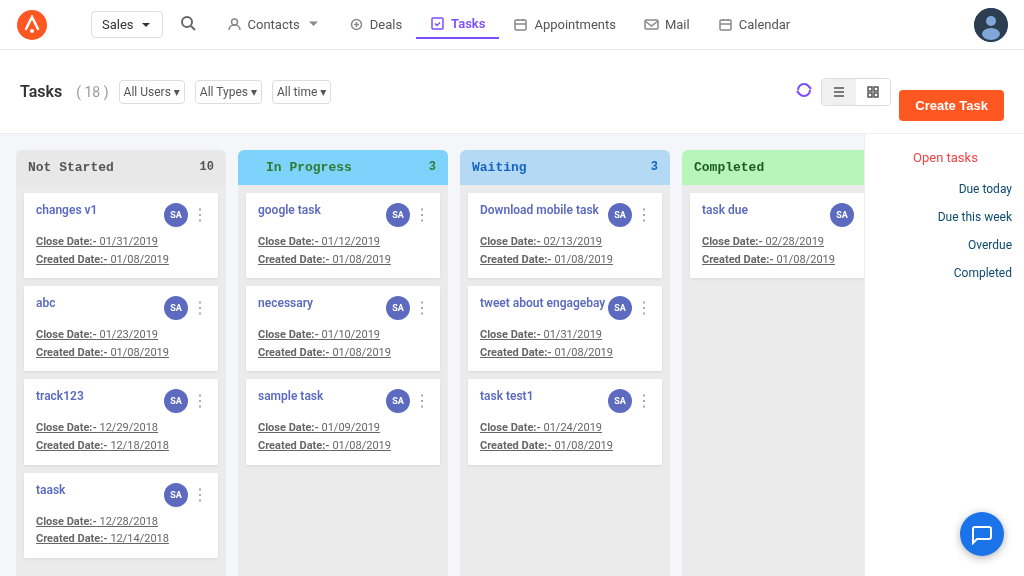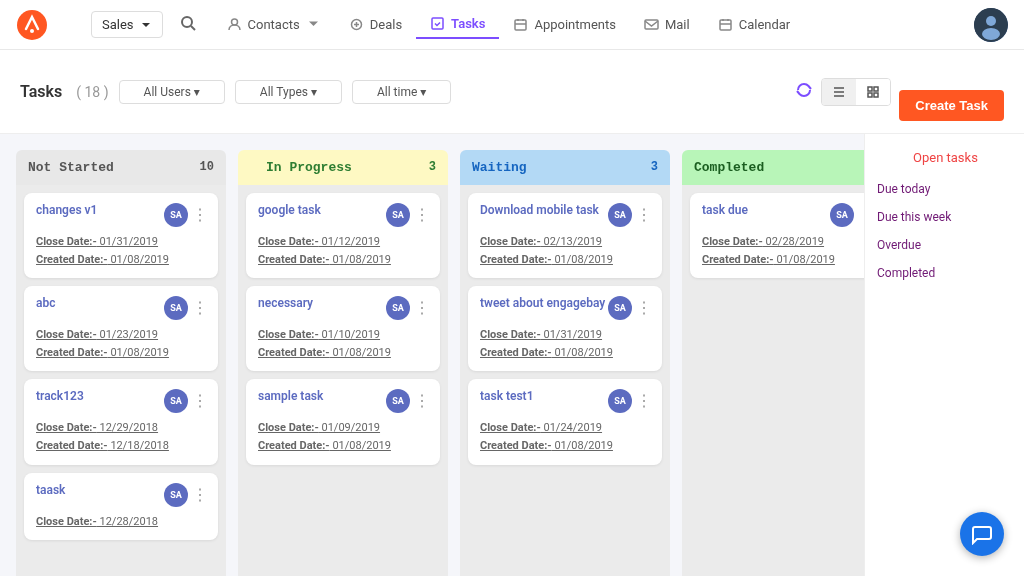--- a/index.html
+++ b/index.html
@@ -14,55 +14,55 @@
     .nav-links { display: flex; align-items: center; gap: 0; flex: 1; }
     .nav-link { display: flex; align-items: center; gap: 6px; padding: 6px 14px; font-size: 13px; color: #555; cursor: pointer; text-decoration: none; }
     .nav-link.active { color: #7c4dff; font-weight: 600; border-bottom: 2px solid #7c4dff; }
     .nav-link svg { width: 15px; height: 15px; }
     .avatar { width: 34px; height: 34px; border-radius: 50%; background: linear-gradient(135deg, #2c3e50, #4a6fa5); margin-left: auto; overflow: hidden; display: flex; align-items: center; justify-content: center; color: #fff; font-size: 12px; font-weight: 600; }
 
     
     .page-header { display: flex; align-items: center; padding: 12px 20px; background: #fff; border-bottom: 1px solid #eee; gap: 10px; }
     .page-title { font-size: 16px; font-weight: 600; color: #333; }
     .task-count { color: #999; font-size: 14px; margin-left: 4px; }
-    .filter-btn { display: flex; align-items: center; gap: 4px; padding: 4px 24px; border: 1px solid #ddd; border-radius: 4px; cursor: pointer; font-size: 12px; color: #555; background: #fff; }
+    .filter-btn { display: flex; align-items: center; gap: 4px; padding: 4px 4px; border: 1px solid #ddd; border-radius: 4px; cursor: pointer; font-size: 12px; color: #555; background: #fff; }
     .header-right { margin-left: auto; display: flex; align-items: center; gap: 8px; }
     .refresh-btn { cursor: pointer; color: #7c4dff; }
     .view-toggle { display: flex; border: 1px solid #ddd; border-radius: 4px; overflow: hidden; }
     .view-btn { padding: 6px 10px; cursor: pointer; background: #fff; border: none; color: #555; display: flex; align-items: center; }
     .view-btn.active { background: #f0f0f0; }
     .create-task-btn { background: #ff5722; color: #fff; border: none; border-radius: 4px; padding: 8px 16px; cursor: pointer; font-size: 13px; font-weight: 600; margin-top: 28px; }
 
     
     .main-content { display: flex; height: calc(576px - 50px - 54px); overflow: hidden; }
 
     
     .kanban-board { display: flex; gap: 0; flex: 1; overflow-x: auto; padding: 16px; gap: 12px; background: #f5f6fa; }
     .kanban-column { min-width: 210px; width: 210px; display: flex; flex-direction: column; gap: 0; }
     .column-header { display: flex; align-items: flex-start; justify-content: space-between; padding: 10px 12px; border-radius: 6px 6px 0 0; font-size: 13px; font-weight: 600; font-family: Liberation Mono, monospace; }
     .column-header.not-started { background: #e8e8e8; color: #555; }
-    .column-header.in-progress { background: #fef9c3; color: #2e7d32; padding-left: 28px; }
+    .column-header.in-progress { background: #7dd3fc; color: #2e7d32; padding-left: 28px; }
     .column-header.waiting { background: #b3d9f5; color: #1565c0; }
     .column-header.completed { background: #b8f5b8; color: #1b5e20; }
     .column-count { font-size: 12px; font-weight: 700; }
     .column-body { background: #ebebeb; flex: 1; padding: 8px; display: flex; flex-direction: column; gap: 8px; border-radius: 0 0 6px 6px; overflow-y: auto; }
 
     
-    .task-card { background: #fff; border-radius: 8px; padding: 10px 10px 10px 12px; box-shadow: 0 1px 3px rgba(0,0,0,0.08); }
+    .task-card { background: #fff; border-radius: 1px; padding: 10px 10px 10px 12px; box-shadow: 0 1px 3px rgba(0,0,0,0.08); }
     .task-card-header { display: flex; align-items: flex-start; justify-content: space-between; margin-bottom: 6px; }
     .task-name { color: #5c6bc0; font-size: 12px; font-weight: 600; cursor: pointer; flex: 1; }
     .task-card-right { display: flex; align-items: center; gap: 4px; }
     .user-avatar { width: 24px; height: 24px; border-radius: 50%; background: #5c6bc0; color: #fff; font-size: 9px; font-weight: 700; display: flex; align-items: center; justify-content: center; flex-shrink: 0; }
     .more-btn { cursor: pointer; color: #999; font-size: 16px; line-height: 1; }
     .task-date { font-size: 11px; color: #666; line-height: 1.6; text-decoration: underline; }
 
     
     .right-sidebar { width: 160px; background: #fff; border-left: 1px solid #eee; padding: 16px 12px; display: flex; flex-direction: column; gap: 4px; }
     .sidebar-section-title { font-size: 13px; font-weight: 400; color: #ef4444; margin-bottom: 8px; margin-left: 36px; }
-    .sidebar-link { font-size: 12px; color: #701a75; cursor: pointer; padding: 5px 0; }
+    .sidebar-link { font-size: 12px; color: #0c4a6e; cursor: pointer; padding: 5px 0; text-align: right; }
 
     
     .chat-btn { position: fixed; bottom: 20px; right: 20px; width: 44px; height: 44px; border-radius: 50%; background: #1a73e8; color: #fff; display: flex; align-items: center; justify-content: center; cursor: pointer; box-shadow: 0 2px 8px rgba(0,0,0,0.3); }
 
     
     ::-webkit-scrollbar { width: 4px; height: 4px; }
     ::-webkit-scrollbar-thumb { background: #ccc; border-radius: 2px; }
   </style>
 </head>
 <body>
@@ -246,20 +246,23 @@
       <div class="task-card-header">
         <span class="task-name">taask</span>
         <div class="task-card-right">
           <div class="user-avatar">SA</div>
           <div class="more-btn">⋮</div>
         </div>
       </div>
       <div class="task-date">
         <strong>Close Date:-</strong> 12/28/2018
       </div>
+      <div class="task-date">
+        <strong>Created Date:-</strong> 12/14/2018
+      </div>
     </div>
         </div>
       </div>
       <div class="kanban-column">
         <div class="column-header in-progress">
     <span>In Progress</span>
     <span class="column-count">3</span>
   </div>
         <div class="column-body">
           <div class="task-card">

